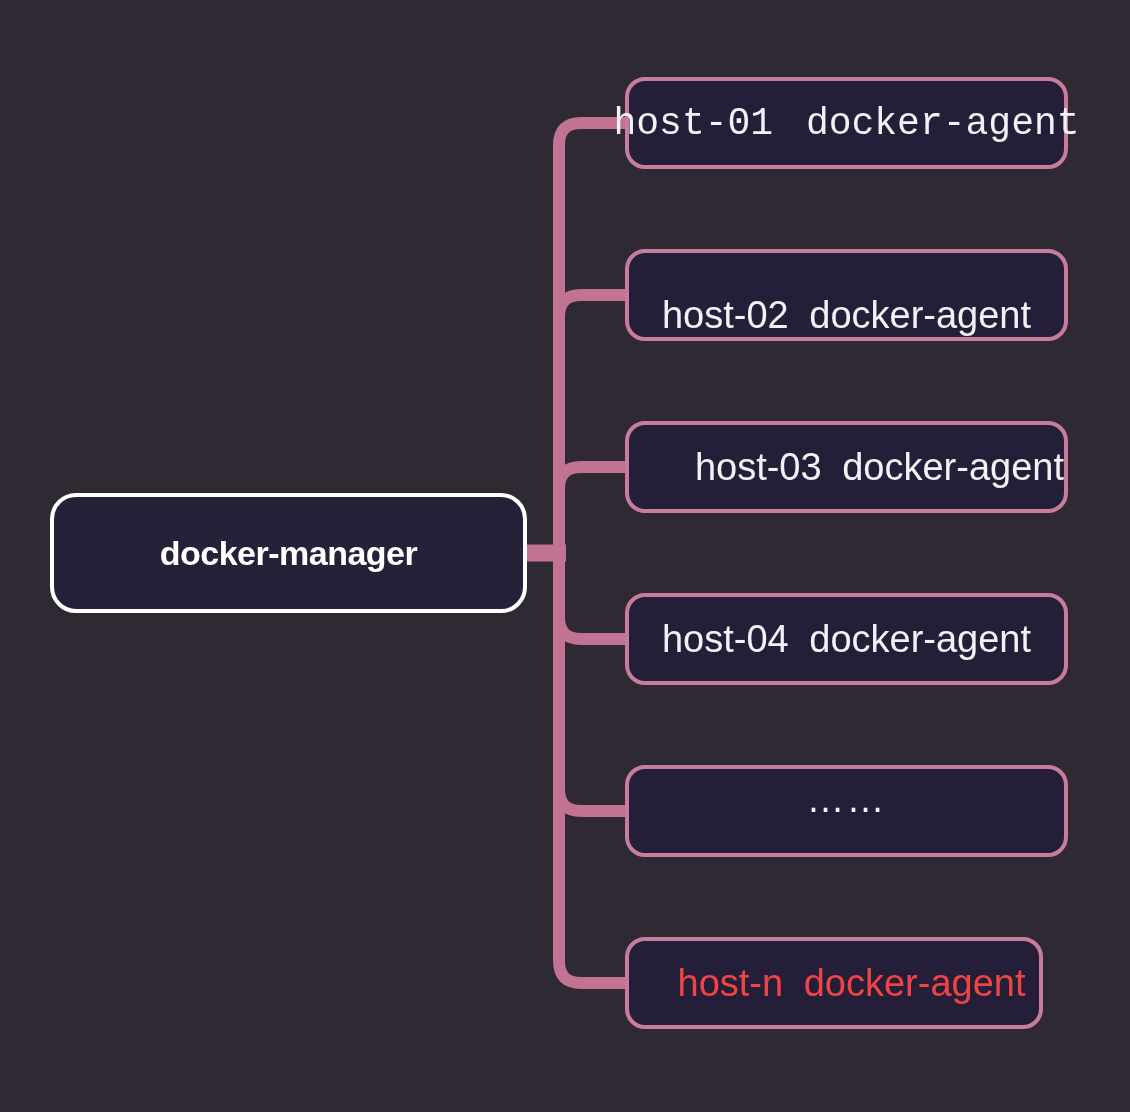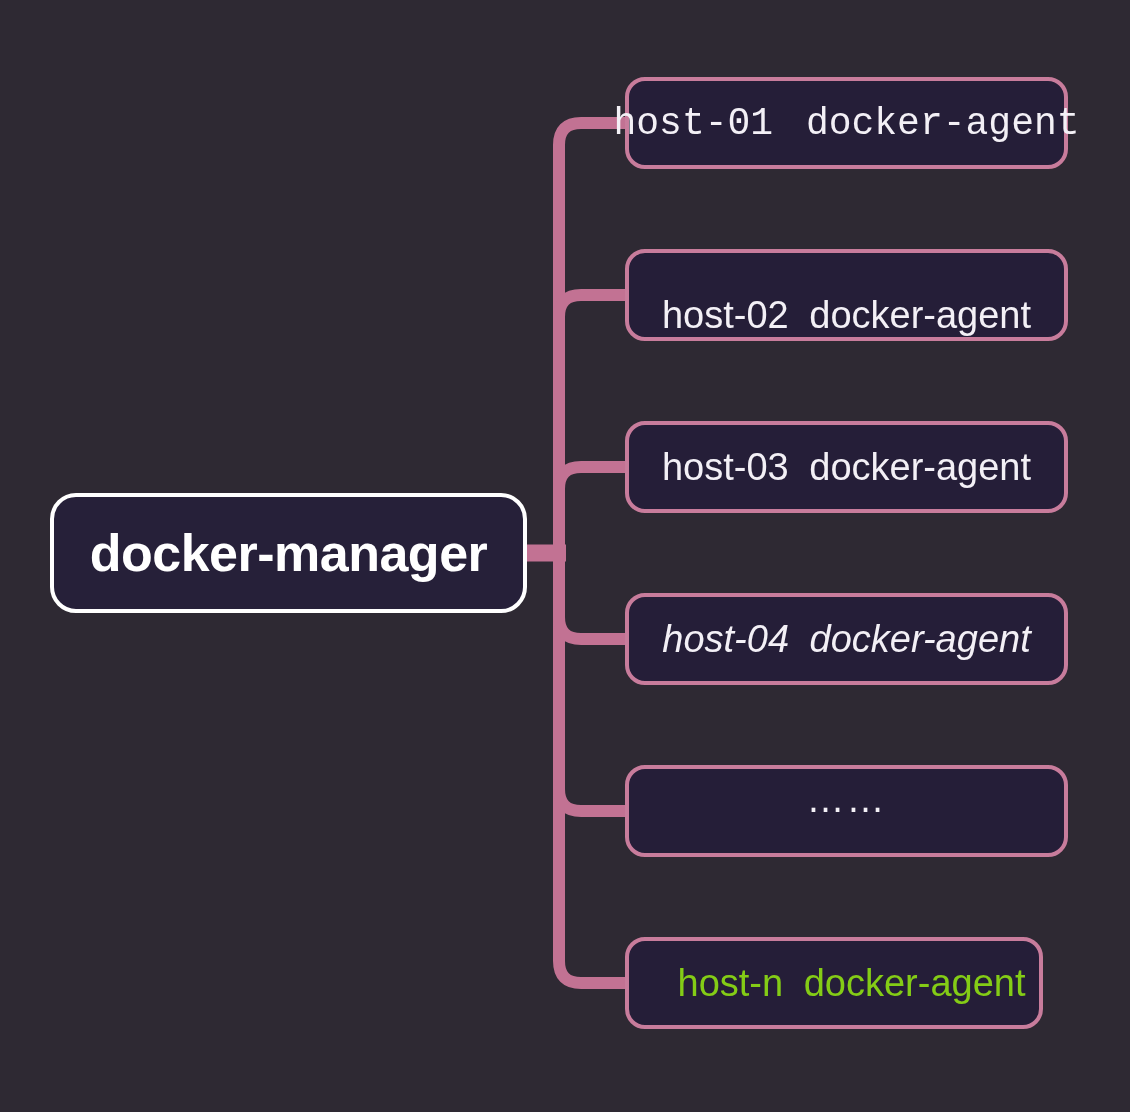--- a/index.html
+++ b/index.html
@@ -28,21 +28,21 @@
     align-items: center;
     justify-content: center;
     background: #251e38;
   }
   .node-root {
     border: 4px solid #ffffff;
     border-radius: 26px;
     background: #262039;
   }
   .node-root .label {
-    font-size: 52px;
+    font-size: 34px;
     font-weight: bold;
     color: #ffffff;
     letter-spacing: -0.5px;
     white-space: nowrap;
   }
   .node-child {
     border: 4px solid #c87c9c;
     border-radius: 20px;
   }
   .node-child .label {
@@ -74,26 +74,26 @@
     <span class="label" style="color: rgb(255, 255, 255);">docker-manager</span>
   </div>
 
   <div id="children-layer">
       <div class="node node-child" style="left: 625px; top: 77px; width: 443px; height: 92px; background: rgb(37, 30, 56); border-color: rgb(200, 124, 156);">
         <span class="label" style="color: rgb(243, 240, 246); font-family: Liberation Mono, monospace;">host-01 docker-agent</span>
       </div>
       <div class="node node-child" style="left: 625px; top: 249px; width: 443px; height: 92px; background: rgb(37, 30, 56); border-color: rgb(200, 124, 156);">
         <span class="label" style="color: rgb(243, 240, 246); margin-top: 40px;">host-02 docker-agent</span>
       </div>
-      <div class="node node-child" style="left: 625px; top: 421px; width: 443px; height: 92px; background: rgb(37, 30, 56); border-color: rgb(200, 124, 156);">
+      <div class="node node-child" style="left: 625px; top: 421px; width: 443px; height: 92px; background: rgb(37, 30, 56); border-color: rgb(200, 124, 156); justify-content: flex-end;">
         <span class="label" style="color: rgb(243, 240, 246);">host-03 docker-agent</span>
       </div>
       <div class="node node-child" style="left: 625px; top: 593px; width: 443px; height: 92px; background: rgb(37, 30, 56); border-color: rgb(200, 124, 156);">
-        <span class="label" style="color: rgb(243, 240, 246); font-style: italic;">host-04 docker-agent</span>
+        <span class="label" style="color: rgb(243, 240, 246);">host-04 docker-agent</span>
       </div>
       <div class="node node-child" style="left: 625px; top: 765px; width: 443px; height: 92px; background: rgb(37, 30, 56); border-color: rgb(200, 124, 156);">
         <span class="label ellipsis" style="color: rgb(243, 240, 246);">……</span>
       </div>
       <div class="node node-child" style="left: 625px; top: 937px; width: 418px; height: 92px; background: rgb(37, 30, 56); border-color: rgb(200, 124, 156);">
-        <span class="label" style="color: #84cc16; margin-left: 35px;">host-n docker-agent</span>
+        <span class="label" style="color: #ef4444; margin-left: 35px;">host-n docker-agent</span>
       </div>
     </div>
 </div>
 
 </body></html>

